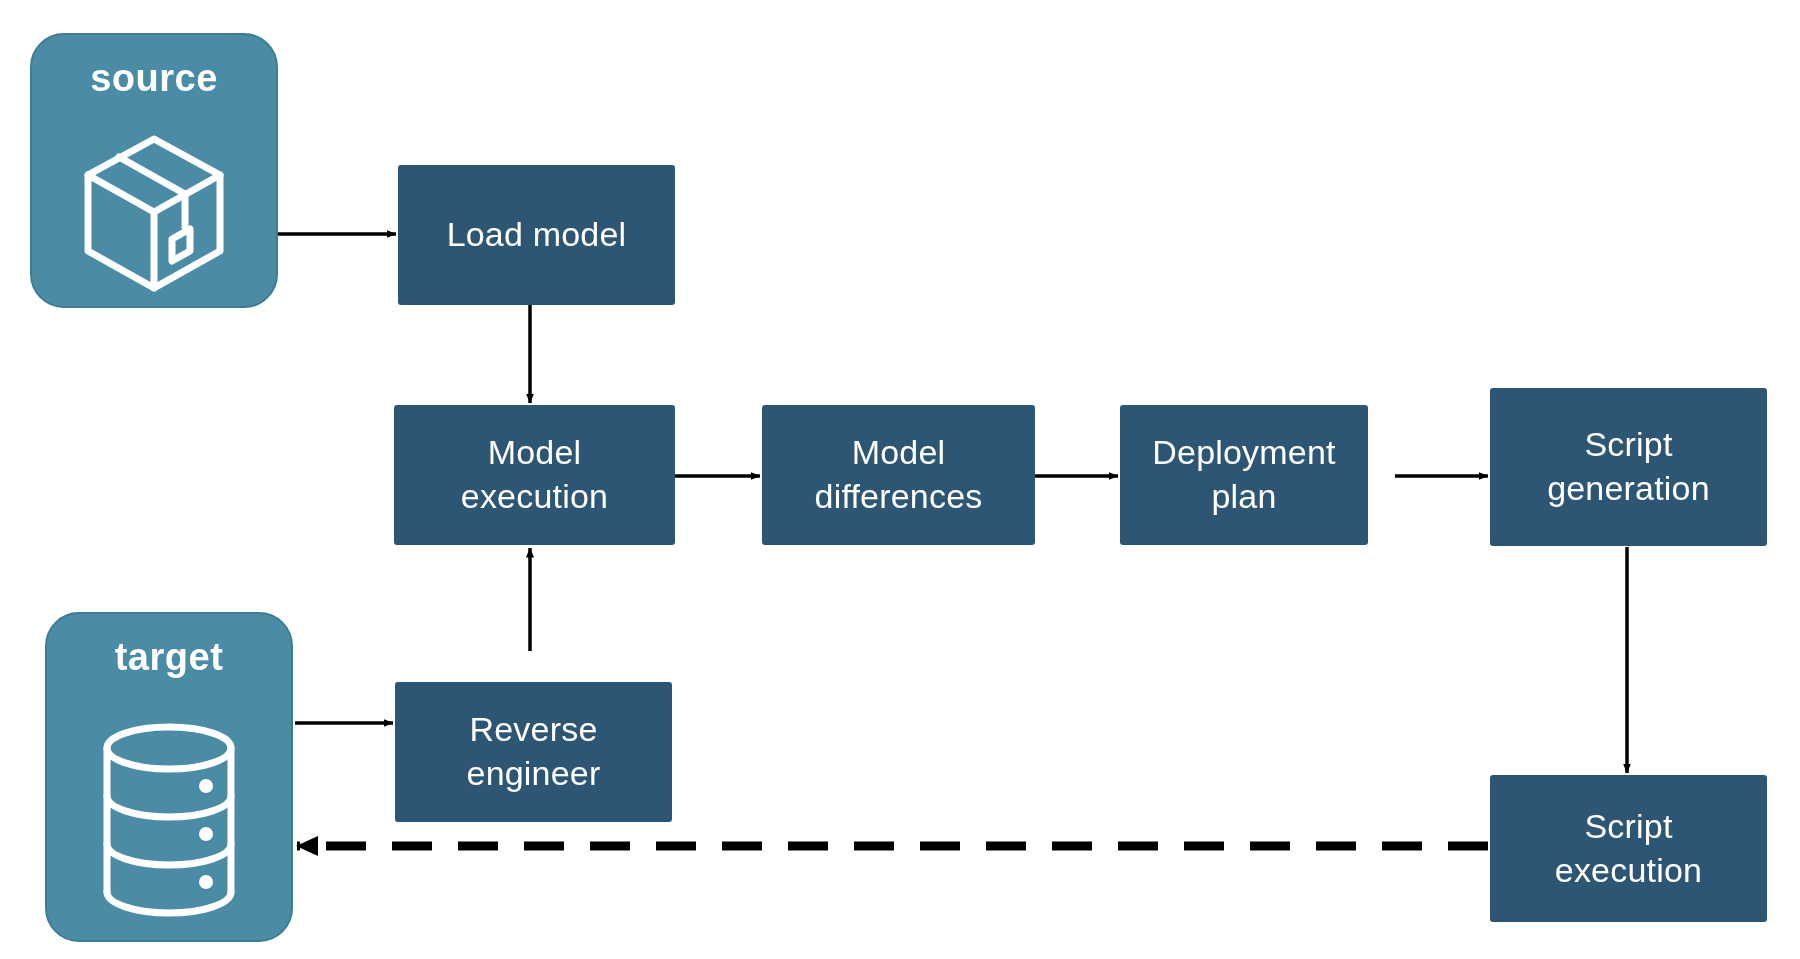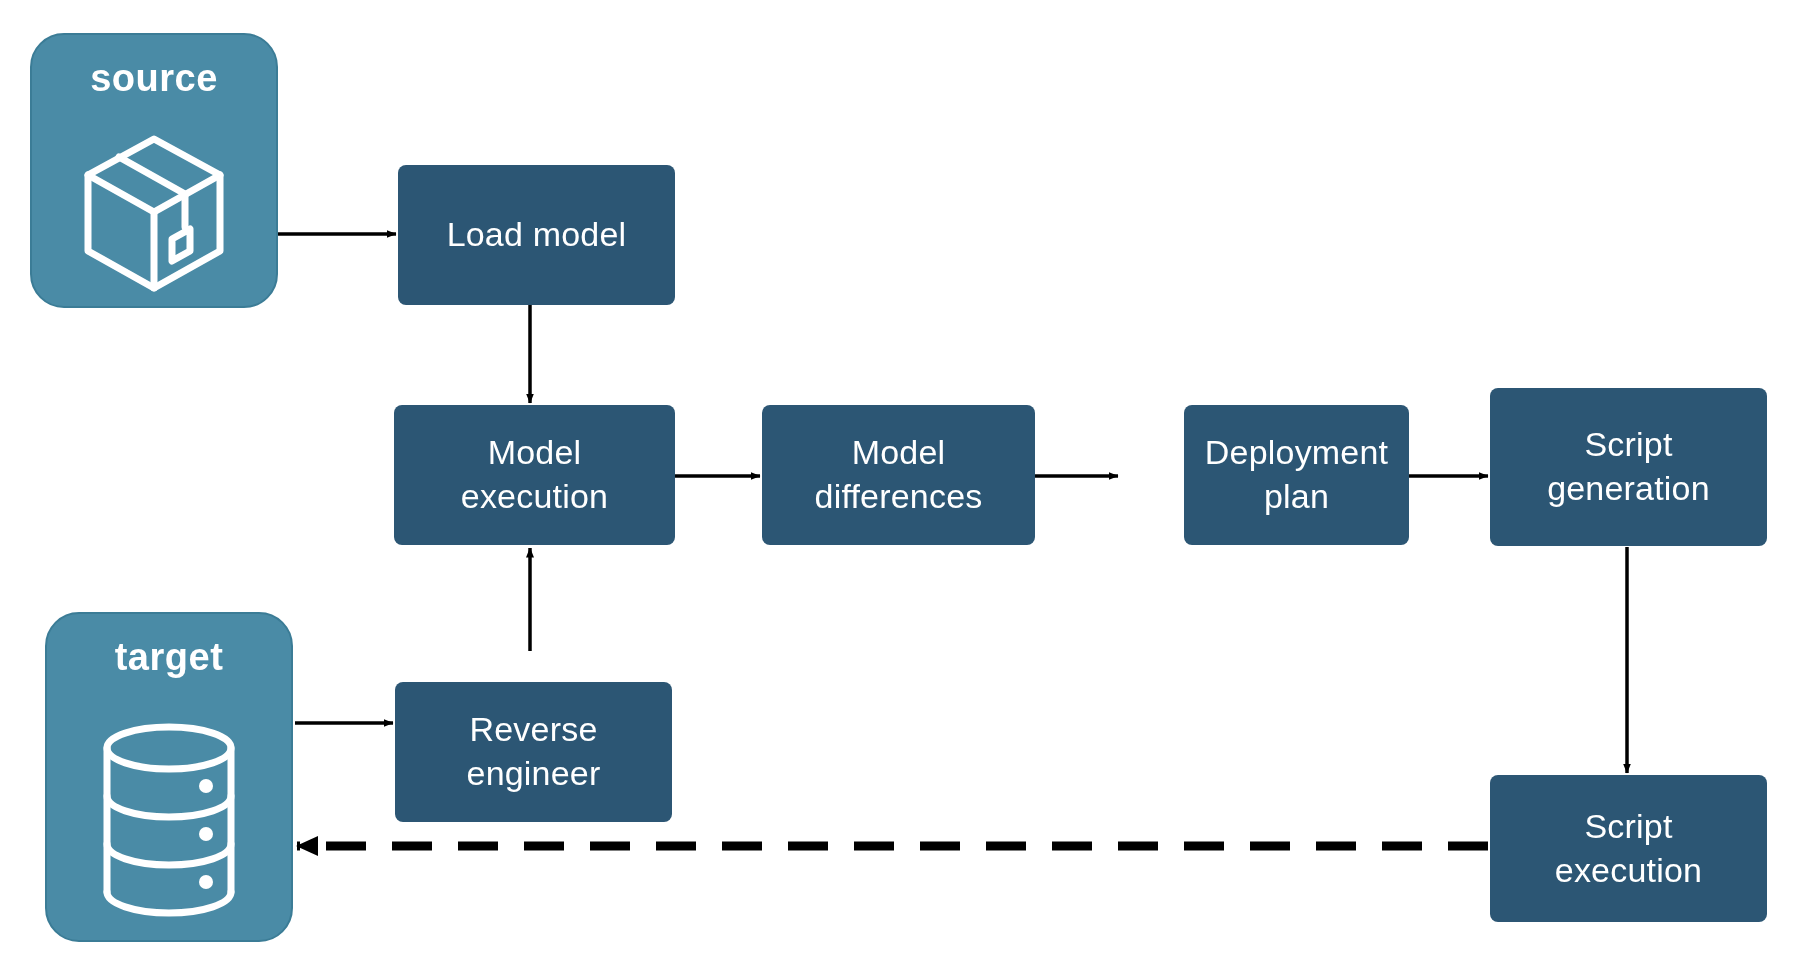--- a/index.html
+++ b/index.html
@@ -21,21 +21,21 @@
     position: absolute;
     box-sizing: border-box;
     display: flex;
     align-items: center;
     justify-content: center;
     text-align: center;
     color: #ffffff;
   }
   .proc {
     background: #2c5674;
-    border-radius: 8px;
+    border-radius: 3px;
     font-size: 34px;
     line-height: 1.28;
     letter-spacing: 0.2px;
     padding: 4px 24px;
   }
   .endpoint {
     background: #4a8ba6;
     border: 2px solid #3b7c96;
     border-radius: 34px;
     flex-direction: column;
@@ -143,21 +143,21 @@
     </span>
   </div>
 
   <div class="node proc" style="left:762px; top:405px; width:273px; height:140px;">
     <span>
       <span>Model</span><br>
       <span>differences</span>
     </span>
   </div>
 
-  <div class="node proc" style="left:1184px; top:405px; width:225px; height:140px;">
+  <div class="node proc" style="left:1120px; top:405px; width:248px; height:140px;">
     <span>
       <span>Deployment</span><br>
       <span>plan</span>
     </span>
   </div>
 
   <div class="node proc" style="left:1490px; top:388px; width:277px; height:158px;">
     <span>
       <span>Script</span><br>
       <span>generation</span>

